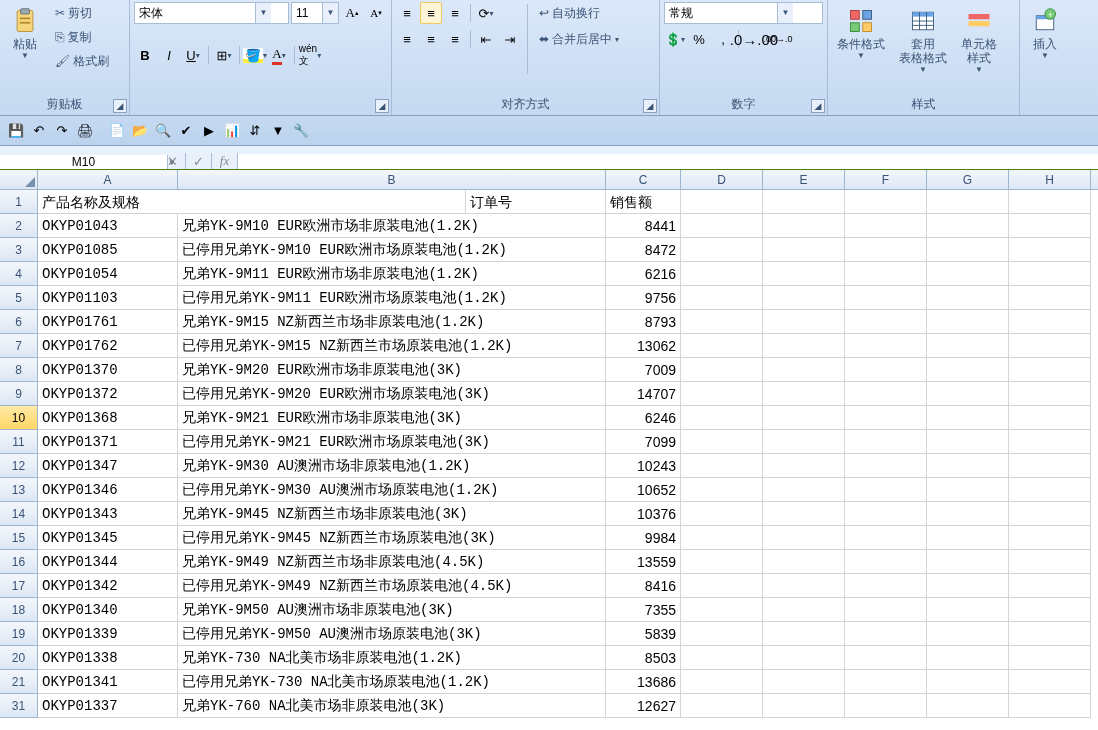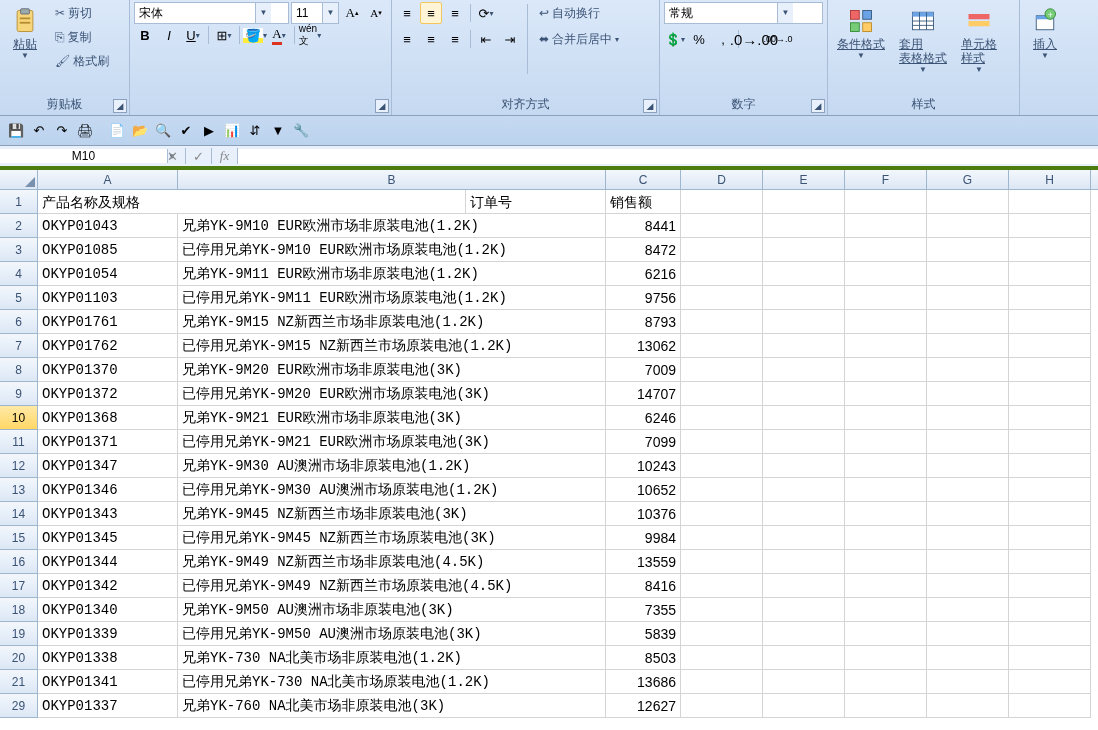--- a/index.html
+++ b/index.html
@@ -7,40 +7,40 @@
 
 
 .ribbon { display: flex; background: linear-gradient(#dbe8f9, #c5d9f1); border-bottom: 1px solid #8ba0bc; height: 116px; }
 .ribbon-group { border-right: 1px solid #a9bcd6; display: flex; flex-direction: column; padding: 2px 4px 0 4px; position: relative; }
 .group-body { flex: 1; display: flex; align-items: flex-start; gap: 4px; }
 .group-label { text-align: center; font-size: 12px; color: #3b5375; padding: 2px 0; position: relative; }
 .group-launcher { position: absolute; right: 2px; bottom: 2px; width: 14px; height: 14px; border: 1px solid #8ba0bc; background: #e8f0fb; font-size: 9px; display: flex; align-items: center; justify-content: center; color: #3b5375; cursor: pointer; }
 
 .big-btn { display: flex; flex-direction: column; align-items: center; padding: 2px 4px; cursor: pointer; border: 1px solid transparent; border-radius: 3px; }
 .big-icon { width: 32px; height: 32px; display: flex; align-items: center; justify-content: center; font-size: 22px; }
-.big-btn-label { font-size: 12px; color: #3b5375; line-height: 14px; text-align: left; text-decoration: underline; }
+.big-btn-label { font-size: 12px; color: #3b5375; line-height: 14px; text-align: center; }
 .drop-arrow { font-size: 8px; color: #3b5375; }
 
 .small-row { display: flex; align-items: center; gap: 2px; height: 22px; }
 .small-btn { width: 22px; height: 22px; display: flex; align-items: center; justify-content: center; cursor: pointer; border: 1px solid transparent; border-radius: 2px; font-size: 13px; }
 .small-txt-btn { display: flex; align-items: center; gap: 3px; padding: 0 4px; height: 22px; cursor: pointer; border: 1px solid transparent; border-radius: 2px; font-size: 12px; color: #3b5375; }
 
 .combo { display: flex; align-items: center; background: #fff; border: 1px solid #a9bcd6; height: 22px; }
 .combo input { border: none; outline: none; padding: 0 4px; font-size: 12px; height: 20px; }
 .combo-arrow { width: 16px; text-align: center; font-size: 8px; color: #3b5375; cursor: pointer; background: #e8f0fb; border-left: 1px solid #a9bcd6; line-height: 20px; }
 
 .col-stack { display: flex; flex-direction: column; gap: 2px; }
 .sep { width: 1px; background: #a9bcd6; height: 70px; margin: 2px 2px; }
 
 
 .qat { background: linear-gradient(#c5d9f1, #bcd3ee); height: 30px; display: flex; align-items: center; padding: 0 6px; gap: 3px; border-bottom: 1px solid #8ba0bc; }
 .qat-btn { width: 20px; height: 20px; display: flex; align-items: center; justify-content: center; cursor: pointer; border: 1px solid transparent; border-radius: 2px; font-size: 13px; }
 
 
-.formula-bar { display: flex; height: 24px; border-bottom: 4px solid #4d7c0f; background: #e8f0fb; align-items: center; }
+.formula-bar { display: flex; height: 24px; border-bottom: 1px solid #4d7c0f; background: #e8f0fb; align-items: flex-end; }
 .name-box { width: 160px; display: flex; border-right: 1px solid #a9bcd6; }
 .name-box input { flex: 1; border: none; background: #fff; padding: 0 6px; font-size: 12px; text-align: center; outline: none; }
 .name-box-arrow { width: 18px; background: #e8f0fb; display: flex; align-items: center; justify-content: center; font-size: 8px; color: #3b5375; cursor: pointer; border-left: 1px solid #a9bcd6; }
 .fb-buttons { display: flex; }
 .fb-btn { width: 26px; display: flex; align-items: center; justify-content: center; border-right: 1px solid #a9bcd6; color: #888; cursor: pointer; font-size: 13px; }
 .fb-fx { font-style: italic; font-family: serif; }
 .fb-input { flex: 1; background: #fff; border: none; padding: 0 6px; outline: none; }
 
 
 .grid-wrap { display: flex; flex-direction: column; height: calc(730px - 116px - 30px - 24px); overflow: hidden; }
@@ -96,21 +96,21 @@
             <span>格式刷</span>
           </div>
       </div>
     </div>
     <div class="group-label">剪贴板</div>
     <div class="group-launcher">◢</div>
   </div>
 
   <div class="ribbon-group" style="width:262px">
     <div class="group-body">
-      <div class="col-stack" style="gap:0;width:100%">
+      <div class="col-stack" style="gap:20px;width:100%">
         <div class="small-row">
           <div class="combo" style="flex:1">
             <input style="width: 120px;" value="宋体">
             <div class="combo-arrow">▼</div>
           </div>
           <div class="combo">
             <input style="width: 30px;" value="11">
             <div class="combo-arrow">▼</div>
           </div>
           <div class="small-btn" style="font-family:serif">A<sup style="font-size:7px">▴</sup></div>
@@ -540,21 +540,21 @@
         <div class="cell colA mono">OKYP01341</div>
         <div class="cell colB mono">已停用兄弟YK-730 NA北美市场原装电池(1.2K)</div>
         <div class="cell colC num">13686</div>
         <div class="cell colD"></div>
         <div class="cell colE"></div>
         <div class="cell colF"></div>
         <div class="cell colG"></div>
         <div class="cell colH"></div>
       </div>
       <div class="row">
-        <div class="row-h">29</div>
+        <div class="row-h">31</div>
         <div class="cell colA mono">OKYP01337</div>
         <div class="cell colB mono">兄弟YK-760 NA北美市场非原装电池(3K)</div>
         <div class="cell colC num">12627</div>
         <div class="cell colD"></div>
         <div class="cell colE"></div>
         <div class="cell colF"></div>
         <div class="cell colG"></div>
         <div class="cell colH"></div>
       </div>
     </div>

